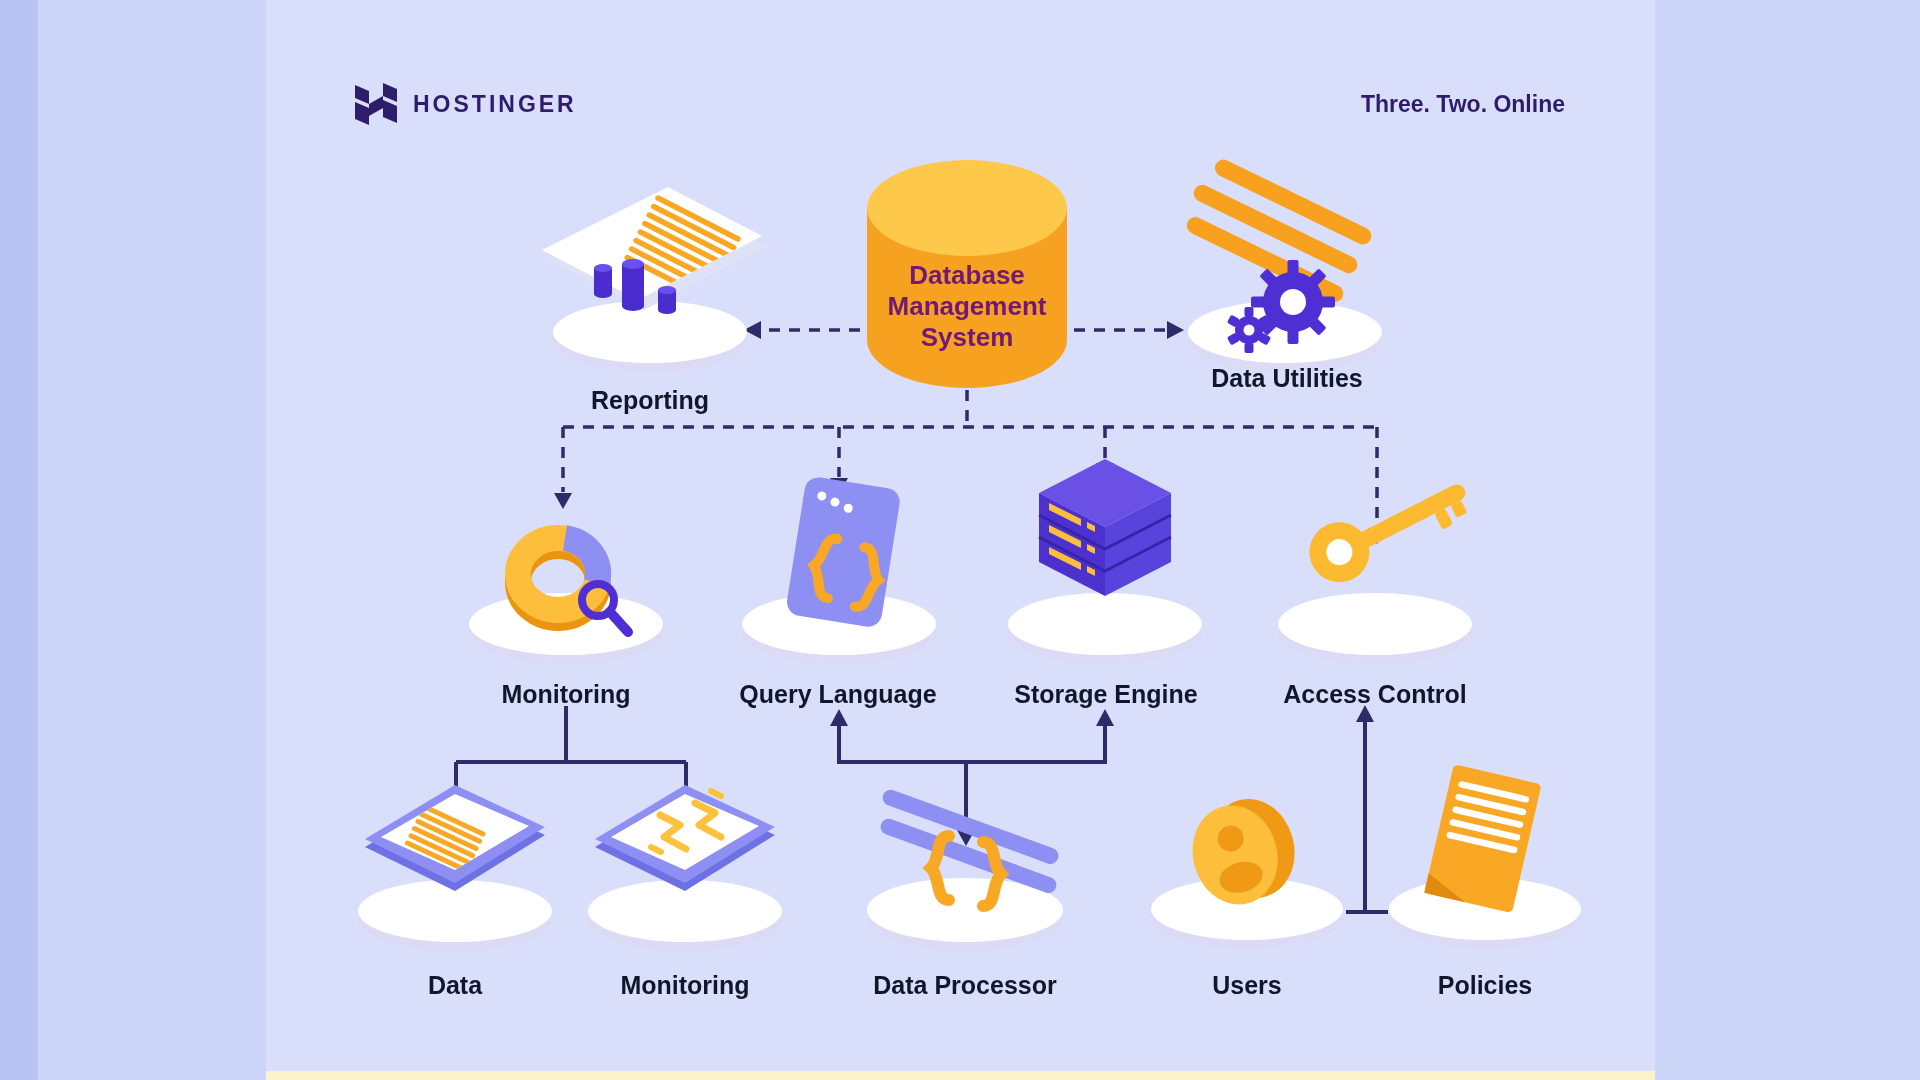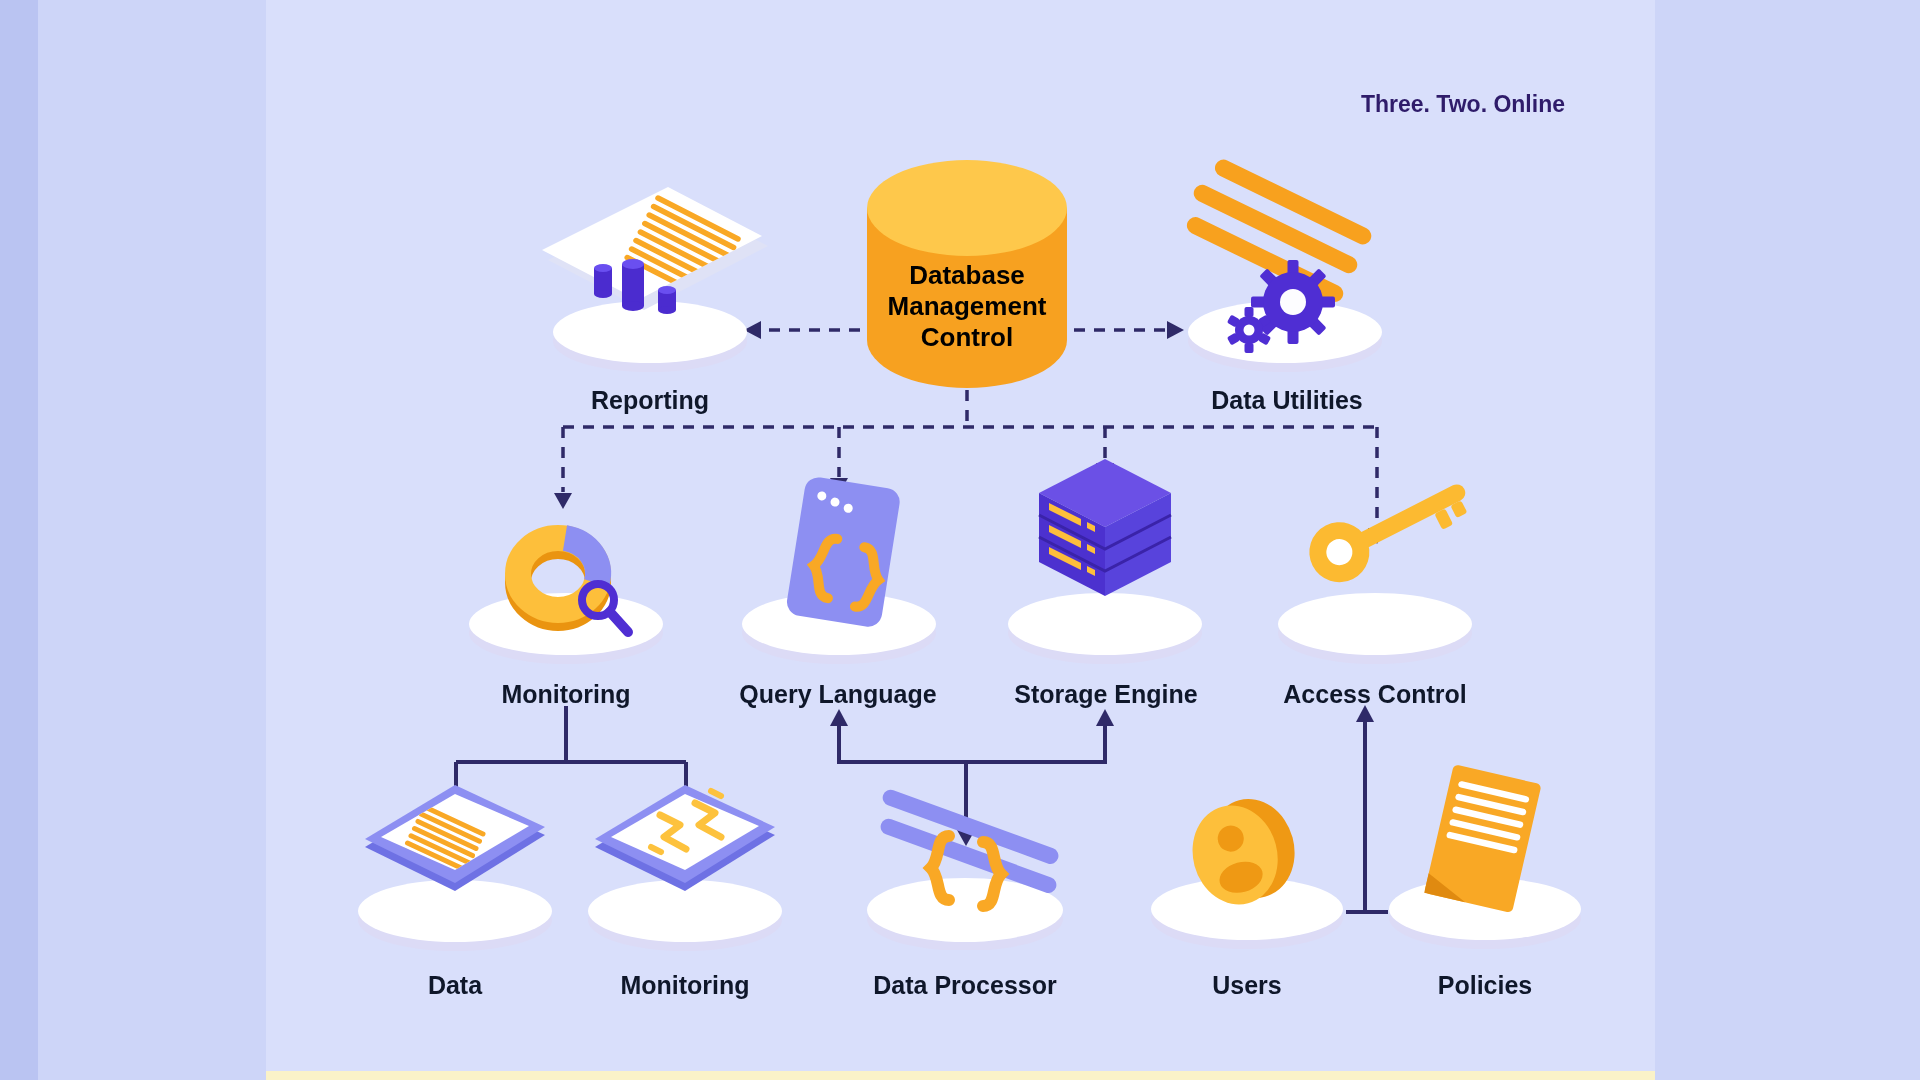--- a/index.html
+++ b/index.html
@@ -10,31 +10,43 @@
   .bottom-strip{position:absolute;left:266px;top:1071px;width:1389px;height:9px;background:#faf2c8;}
   .connectors{position:absolute;left:0;top:0;}
   .brand{position:absolute;left:353px;top:80px;display:flex;align-items:center;gap:14px;}
   .brand-name{font-size:23px;font-weight:800;letter-spacing:3px;color:#2f1c6a;}
   .tagline{position:absolute;right:355px;top:91px;font-size:23px;font-weight:700;color:#2f1c6a;}
   .icon-node{position:absolute;width:240px;height:300px;}
   .node-label{position:absolute;transform:translateX(-50%);white-space:nowrap;
               font-size:25px;font-weight:700;color:#0f172a;}
   .cyl{position:absolute;left:857px;top:150px;}
   .cyl-text{position:absolute;left:842px;top:260px;width:250px;text-align:center;
-            font-size:26px;line-height:31px;font-weight:700;color:#000000;}
+            font-size:26px;line-height:31px;font-weight:700;color:#701a75;}
   .cyl-text span{display:block;}
 </style>
 </head>
 <body>
 
 <div id="canvas">
   <div class="left-band"></div>
   <div class="panel"></div>
   <div class="bottom-strip"></div>
 
+  <div class="brand">
+    <svg width="46" height="48" viewBox="0 0 46 48">
+      <g fill="#2f1c6a">
+        <polygon points="2,5 16,11 16,24 2,18"></polygon>
+        <polygon points="2,22 16,28 16,45 2,39"></polygon>
+        <polygon points="30,3 44,9 44,22 30,16"></polygon>
+        <polygon points="30,20 44,26 44,43 30,37"></polygon>
+        <polygon points="16,24 30,16 30,28 16,36"></polygon>
+      </g>
+    </svg>
+    <span class="brand-name">HOSTINGER</span>
+  </div>
   <div class="tagline">Three. Two. Online</div>
 
   <svg class="connectors" width="1920" height="1080" viewBox="0 0 1920 1080">
     <g stroke="#2f2a68" stroke-width="3.5" stroke-dasharray="11 9" fill="none">
       <path d="M860,330 H760"></path>
       <path d="M1074,330 H1168"></path>
       <path d="M967,390 V427"></path>
       <path d="M563,427 H1377"></path>
       <path d="M563,427 V492"></path>
       <path d="M839,427 V477"></path>
@@ -67,21 +79,21 @@
     </g>
   </svg>
 
   <svg class="cyl" width="220" height="250" viewBox="0 0 220 250">
     <path d="M10,58 L10,190 A100,48 0 0 0 210,190 L210,58 Z" fill="#f7a120"></path>
     <ellipse cx="110" cy="58" rx="100" ry="48" fill="#fec84b"></ellipse>
   </svg>
   <div class="cyl-text">
     <span>Database</span>
     <span>Management</span>
-    <span>Control</span>
+    <span>System</span>
   </div>
 
   <div class="icon-node" style="left:530px;top:72px">
     <svg width="240" height="300" viewBox="0 0 240 300">
       <defs>
           <clipPath id="clip-rep">
             <polygon points="12,178 138,115 232,164 108,228"></polygon>
           </clipPath>
         </defs>
       <ellipse cx="120" cy="269" rx="97" ry="31" fill="#dcdbf6"></ellipse>
@@ -139,21 +151,21 @@
           <rect x="-4.5" y="-23" width="9" height="10" rx="2" transform="rotate(60)"></rect>
         <rect x="-4.5" y="-23" width="9" height="10" rx="2" transform="rotate(120)"></rect>
           <rect x="-4.5" y="-23" width="9" height="10" rx="2" transform="rotate(180)"></rect>
         <rect x="-4.5" y="-23" width="9" height="10" rx="2" transform="rotate(240)"></rect>
           <rect x="-4.5" y="-23" width="9" height="10" rx="2" transform="rotate(300)"></rect>
         <circle r="14"></circle>
           <circle r="5.5" fill="#fdfdff"></circle>
       </g>
     </svg>
   </div>
-  <div class="node-label" style="left:1287px;top:386px">Data Utilities</div>
+  <div class="node-label" style="left:1287px;top:364px">Data Utilities</div>
 
   <div class="icon-node" style="left:446px;top:364px">
     <svg width="240" height="300" viewBox="0 0 240 300">
       <ellipse cx="120" cy="269" rx="97" ry="31" fill="#dcdbf6"></ellipse>
       <ellipse cx="120" cy="260" rx="97" ry="31" fill="#ffffff"></ellipse>
       <ellipse cx="112" cy="218" rx="40" ry="36" fill="none" stroke="#ea9410" stroke-width="26"></ellipse>
       <ellipse cx="112" cy="210" rx="40" ry="36" fill="none" stroke="#fdbf3b" stroke-width="26"></ellipse>
       <path d="M119,174 A40,36 0 0 1 150.6,219" fill="none" stroke="#8d8ff2" stroke-width="26"></path>
       <g>
         <circle cx="152" cy="236" r="16" fill="none" stroke="#4f2ed3" stroke-width="8"></circle>

